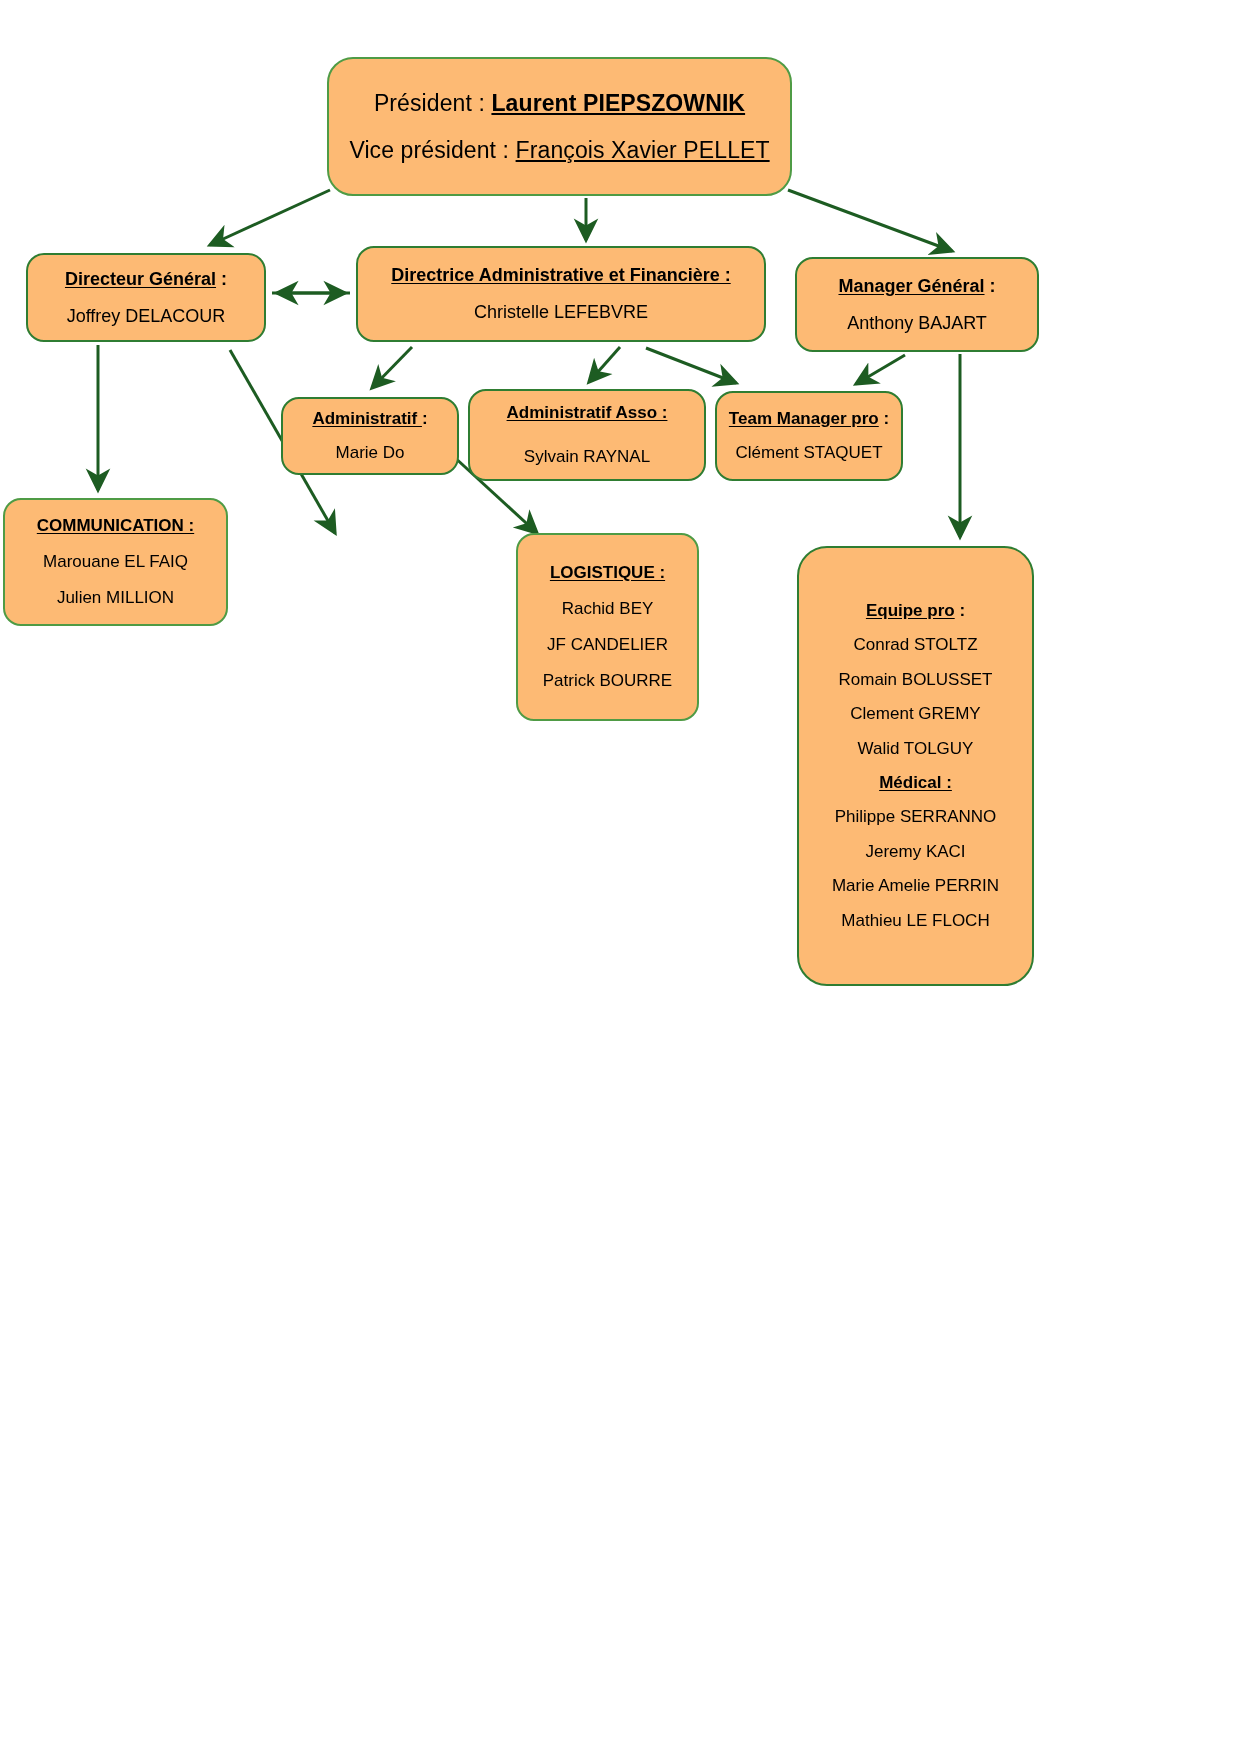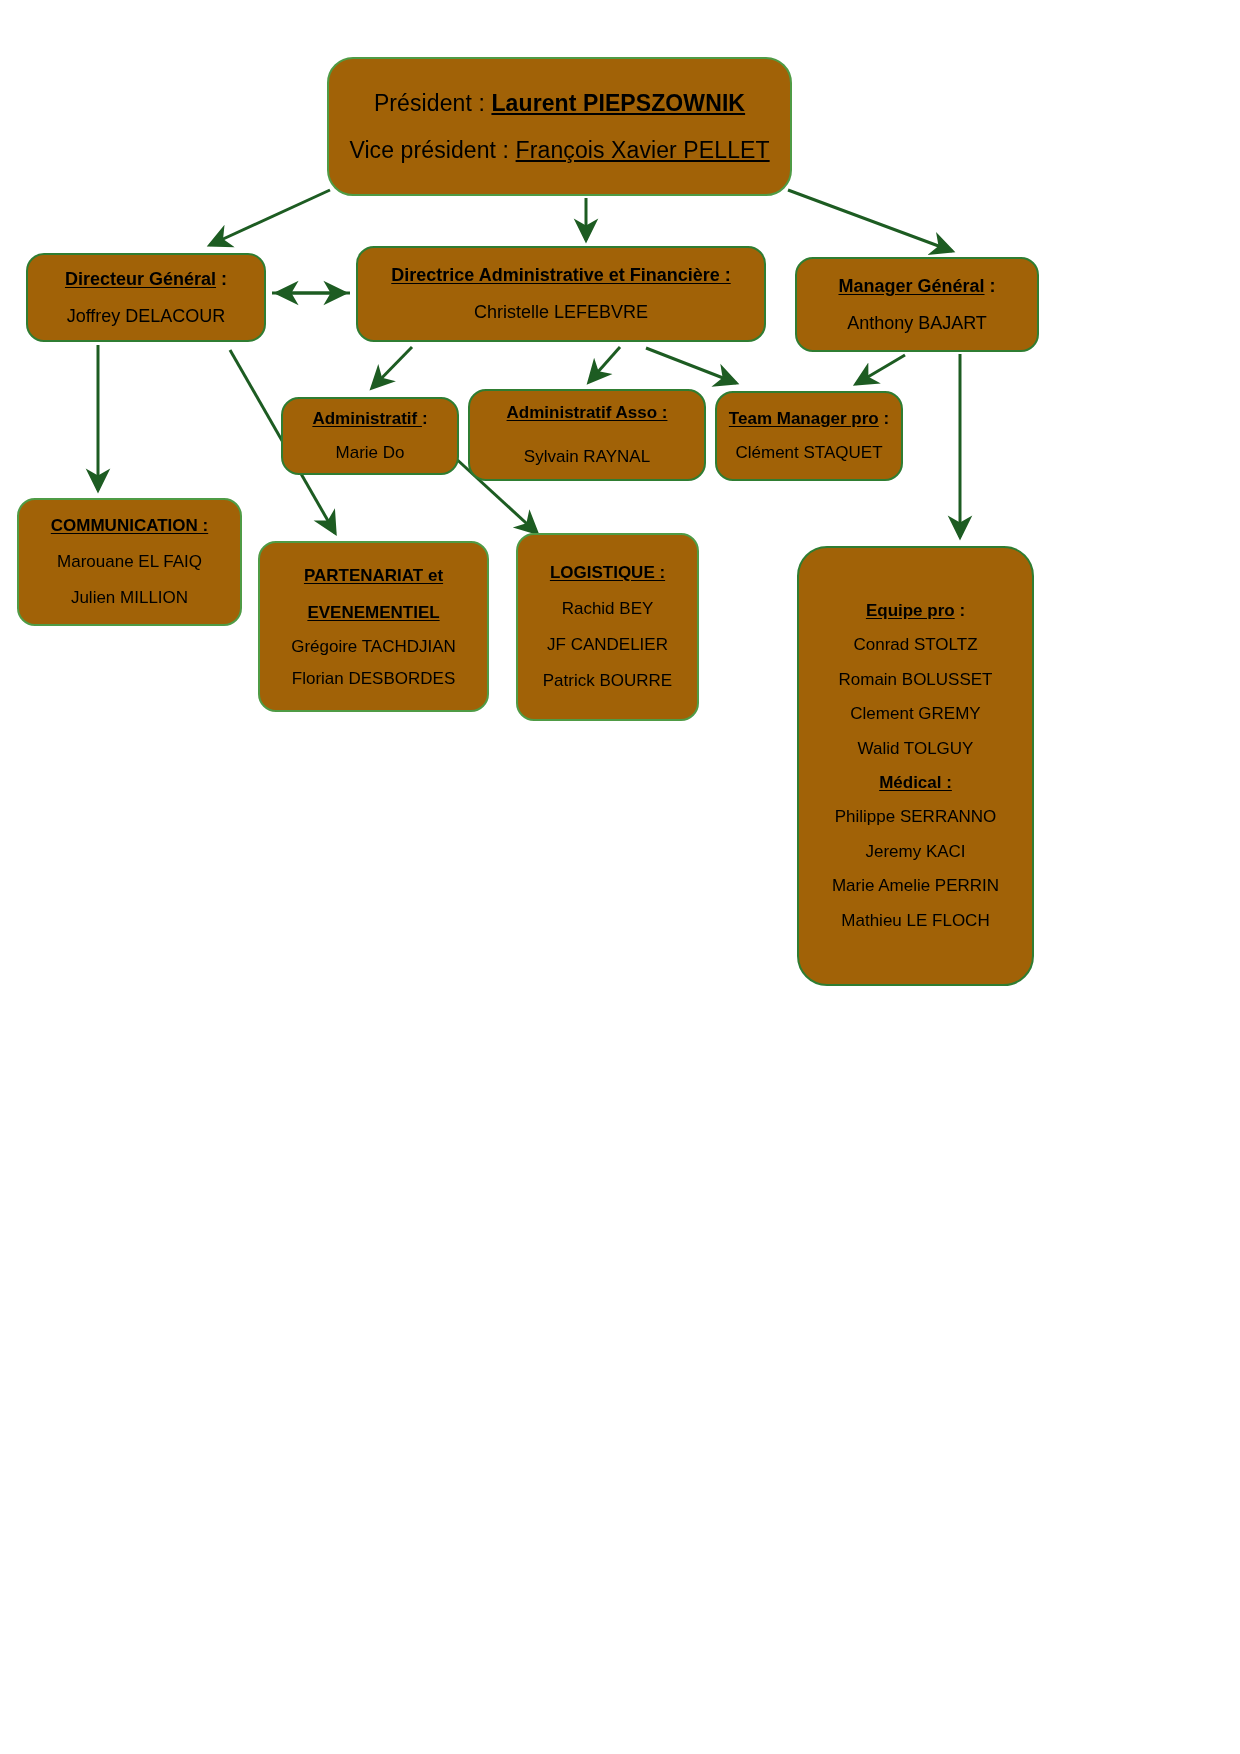--- a/index.html
+++ b/index.html
@@ -25,21 +25,21 @@
     left: 0;
     top: 0;
     width: 1240px;
     height: 1754px;
     z-index: 1;
   }
   .node {
     position: absolute;
     z-index: 2;
     box-sizing: border-box;
-    background: #a16207;
+    background: #fdba74;
     border: 2px solid #2f7d32;
     border-radius: 18px;
     display: flex;
     flex-direction: column;
     align-items: center;
     justify-content: center;
     text-align: center;
     padding: 6px 10px;
   }
   .node.soft {
@@ -95,21 +95,21 @@
   #node-admin-asso {
     left: 468px; top: 389px; width: 238px; height: 92px;
     font-size: 17px; gap: 24px;
   }
   #node-team-mgr {
     left: 715px; top: 391px; width: 188px; height: 90px;
     font-size: 17px; gap: 14px;
   }
 
   #node-communication {
-    left: 17px; top: 498px; width: 225px; height: 128px;
+    left: 3px; top: 498px; width: 225px; height: 128px;
     font-size: 17px; gap: 16px;
   }
   #node-partenariat {
     left: 258px; top: 541px; width: 231px; height: 171px;
     font-size: 17px; gap: 12px;
   }
   #node-partenariat .ttl { line-height: 1.45; }
   #node-logistique {
     left: 516px; top: 533px; width: 183px; height: 188px;
     font-size: 17px; gap: 16px;
@@ -195,26 +195,20 @@
     <span class="line"><span class="ttl">Team Manager pro</span><span class="ttl-plain"> :</span></span>
     <span class="line nm">Clément STAQUET</span>
   </div>
 
   <div class="node soft" id="node-communication">
     <span class="line ttl">COMMUNICATION :</span>
     <span class="line nm">Marouane EL FAIQ</span>
     <span class="line nm">Julien MILLION</span>
   </div>
 
-  <div class="node soft" id="node-partenariat">
-    <span class="line ttl">PARTENARIAT et</span>
-    <span class="line ttl">EVENEMENTIEL</span>
-    <span class="line nm">Grégoire TACHDJIAN</span>
-    <span class="line nm">Florian DESBORDES</span>
-  </div>
 
   <div class="node soft" id="node-logistique">
     <span class="line ttl">LOGISTIQUE :</span>
     <span class="line nm">Rachid BEY</span>
     <span class="line nm">JF CANDELIER</span>
     <span class="line nm">Patrick BOURRE</span>
   </div>
 
   <div class="node" id="node-equipe">
     <span class="line"><span class="ttl">Equipe pro</span><span class="ttl-plain"> :</span></span>

